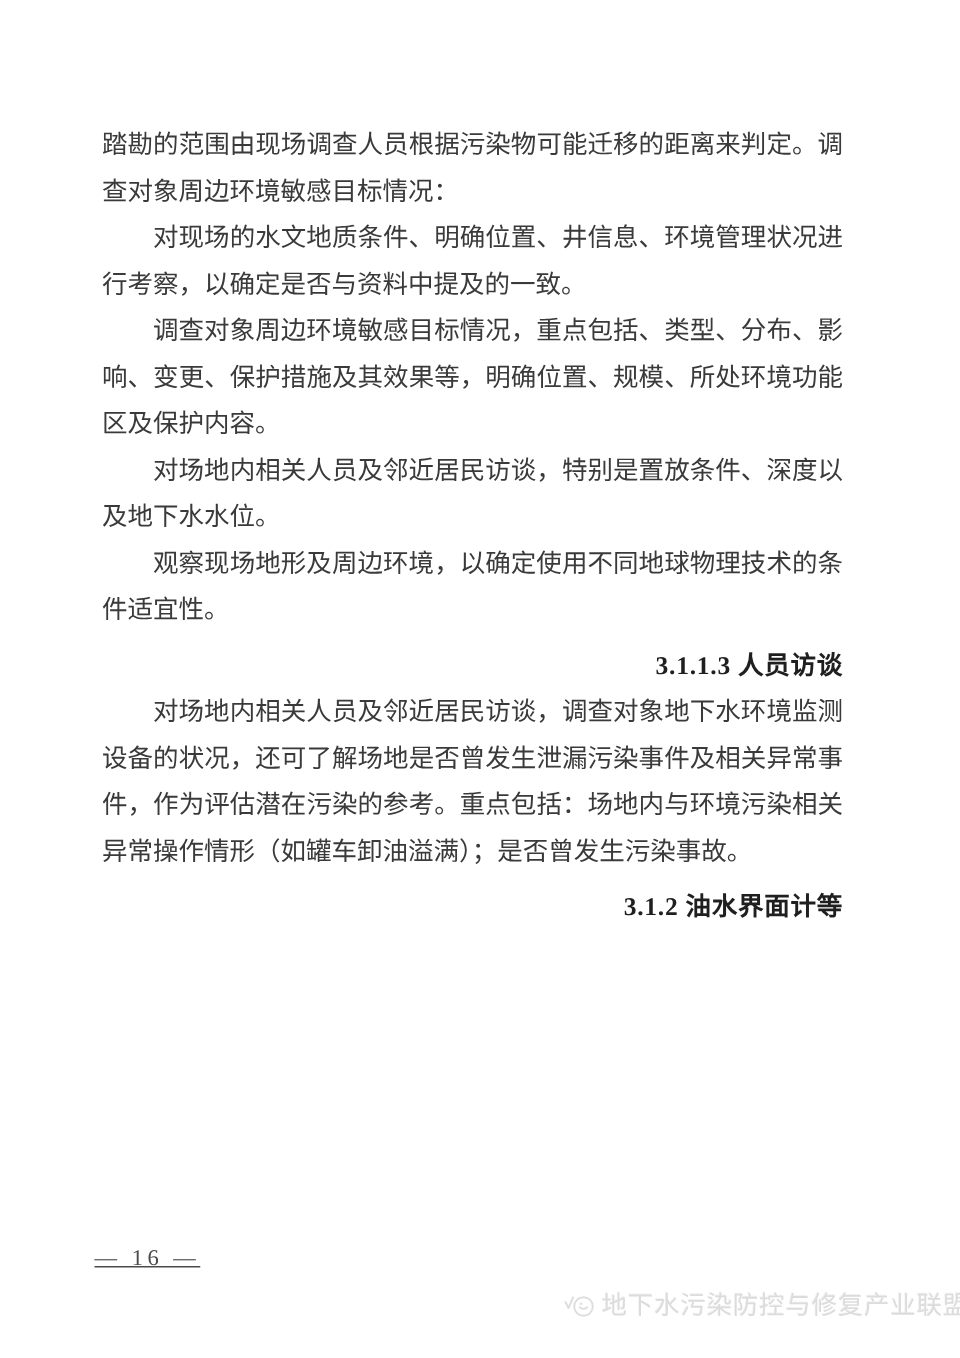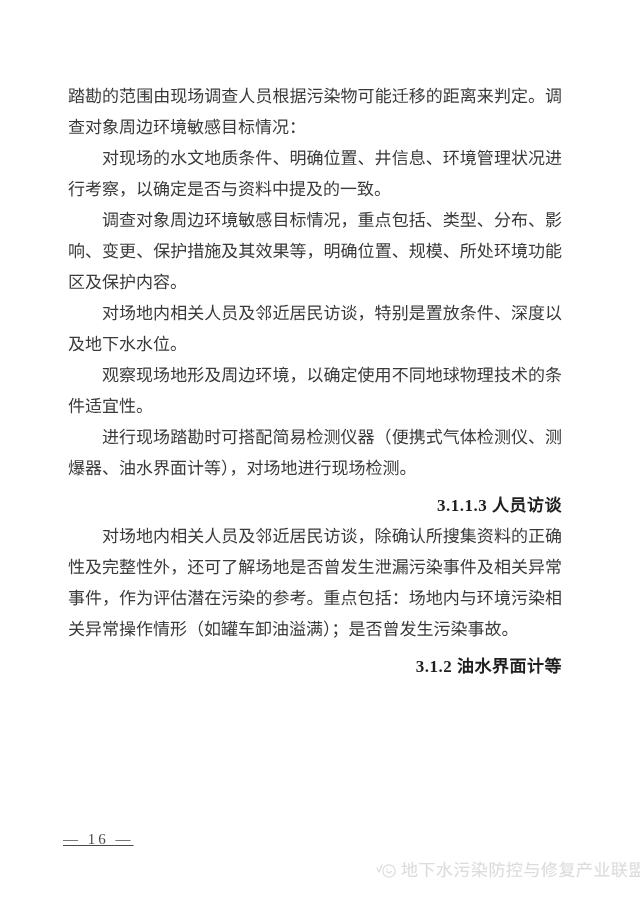--- a/index.html
+++ b/index.html
@@ -85,23 +85,22 @@
 <body>
 
 <div class="page">
 
   <main class="content">
       <p class="body">踏勘的范围由现场调查人员根据污染物可能迁移的距离来判定。调查对象周边环境敏感目标情况：</p>
       <p class="body indent">对现场的水文地质条件、明确位置、井信息、环境管理状况进行考察，以确定是否与资料中提及的一致。</p>
       <p class="body indent">调查对象周边环境敏感目标情况，重点包括、类型、分布、影响、变更、保护措施及其效果等，明确位置、规模、所处环境功能区及保护内容。</p>
       <p class="body indent">对场地内相关人员及邻近居民访谈，特别是置放条件、深度以及地下水水位。</p>
       <p class="body indent">观察现场地形及周边环境，以确定使用不同地球物理技术的条件适宜性。</p>
-      <p class="body indent">进行现场踏勘时可搭配简易检测仪器（便携式气体检测仪、测爆器、油水界面计等），对场地进行现场检测。</p>
       <p class="heading indent">3.1.1.3 人员访谈</p>
-      <p class="body indent">对场地内相关人员及邻近居民访谈，除确认所搜集资料的正确性及完整性外，还可了解场地是否曾发生泄漏污染事件及相关异常事件，作为评估潜在污染的参考。重点包括：场地内与环境污染相关异常操作情形（如罐车卸油溢满）；是否曾发生污染事故。</p>
+      <p class="body indent">对场地内相关人员及邻近居民访谈，调查对象地下水环境监测设备的状况，还可了解场地是否曾发生泄漏污染事件及相关异常事件，作为评估潜在污染的参考。重点包括：场地内与环境污染相关异常操作情形（如罐车卸油溢满）；是否曾发生污染事故。</p>
       <p class="heading indent">3.1.2 油水界面计等</p>
     </main>
 
   <div class="page-number">— 16 —</div>
 
   <div class="watermark">
     <span class="wm-logo">
       <svg viewBox="0 0 22 22" width="22" height="22" aria-hidden="true">
         <path d="M1 8 L3 12 L6 5" fill="none" stroke="#dedede" stroke-width="1.3" stroke-linecap="round" stroke-linejoin="round"></path>
         <circle cx="13" cy="11" r="6.2" fill="none" stroke="#dedede" stroke-width="1.3"></circle>

